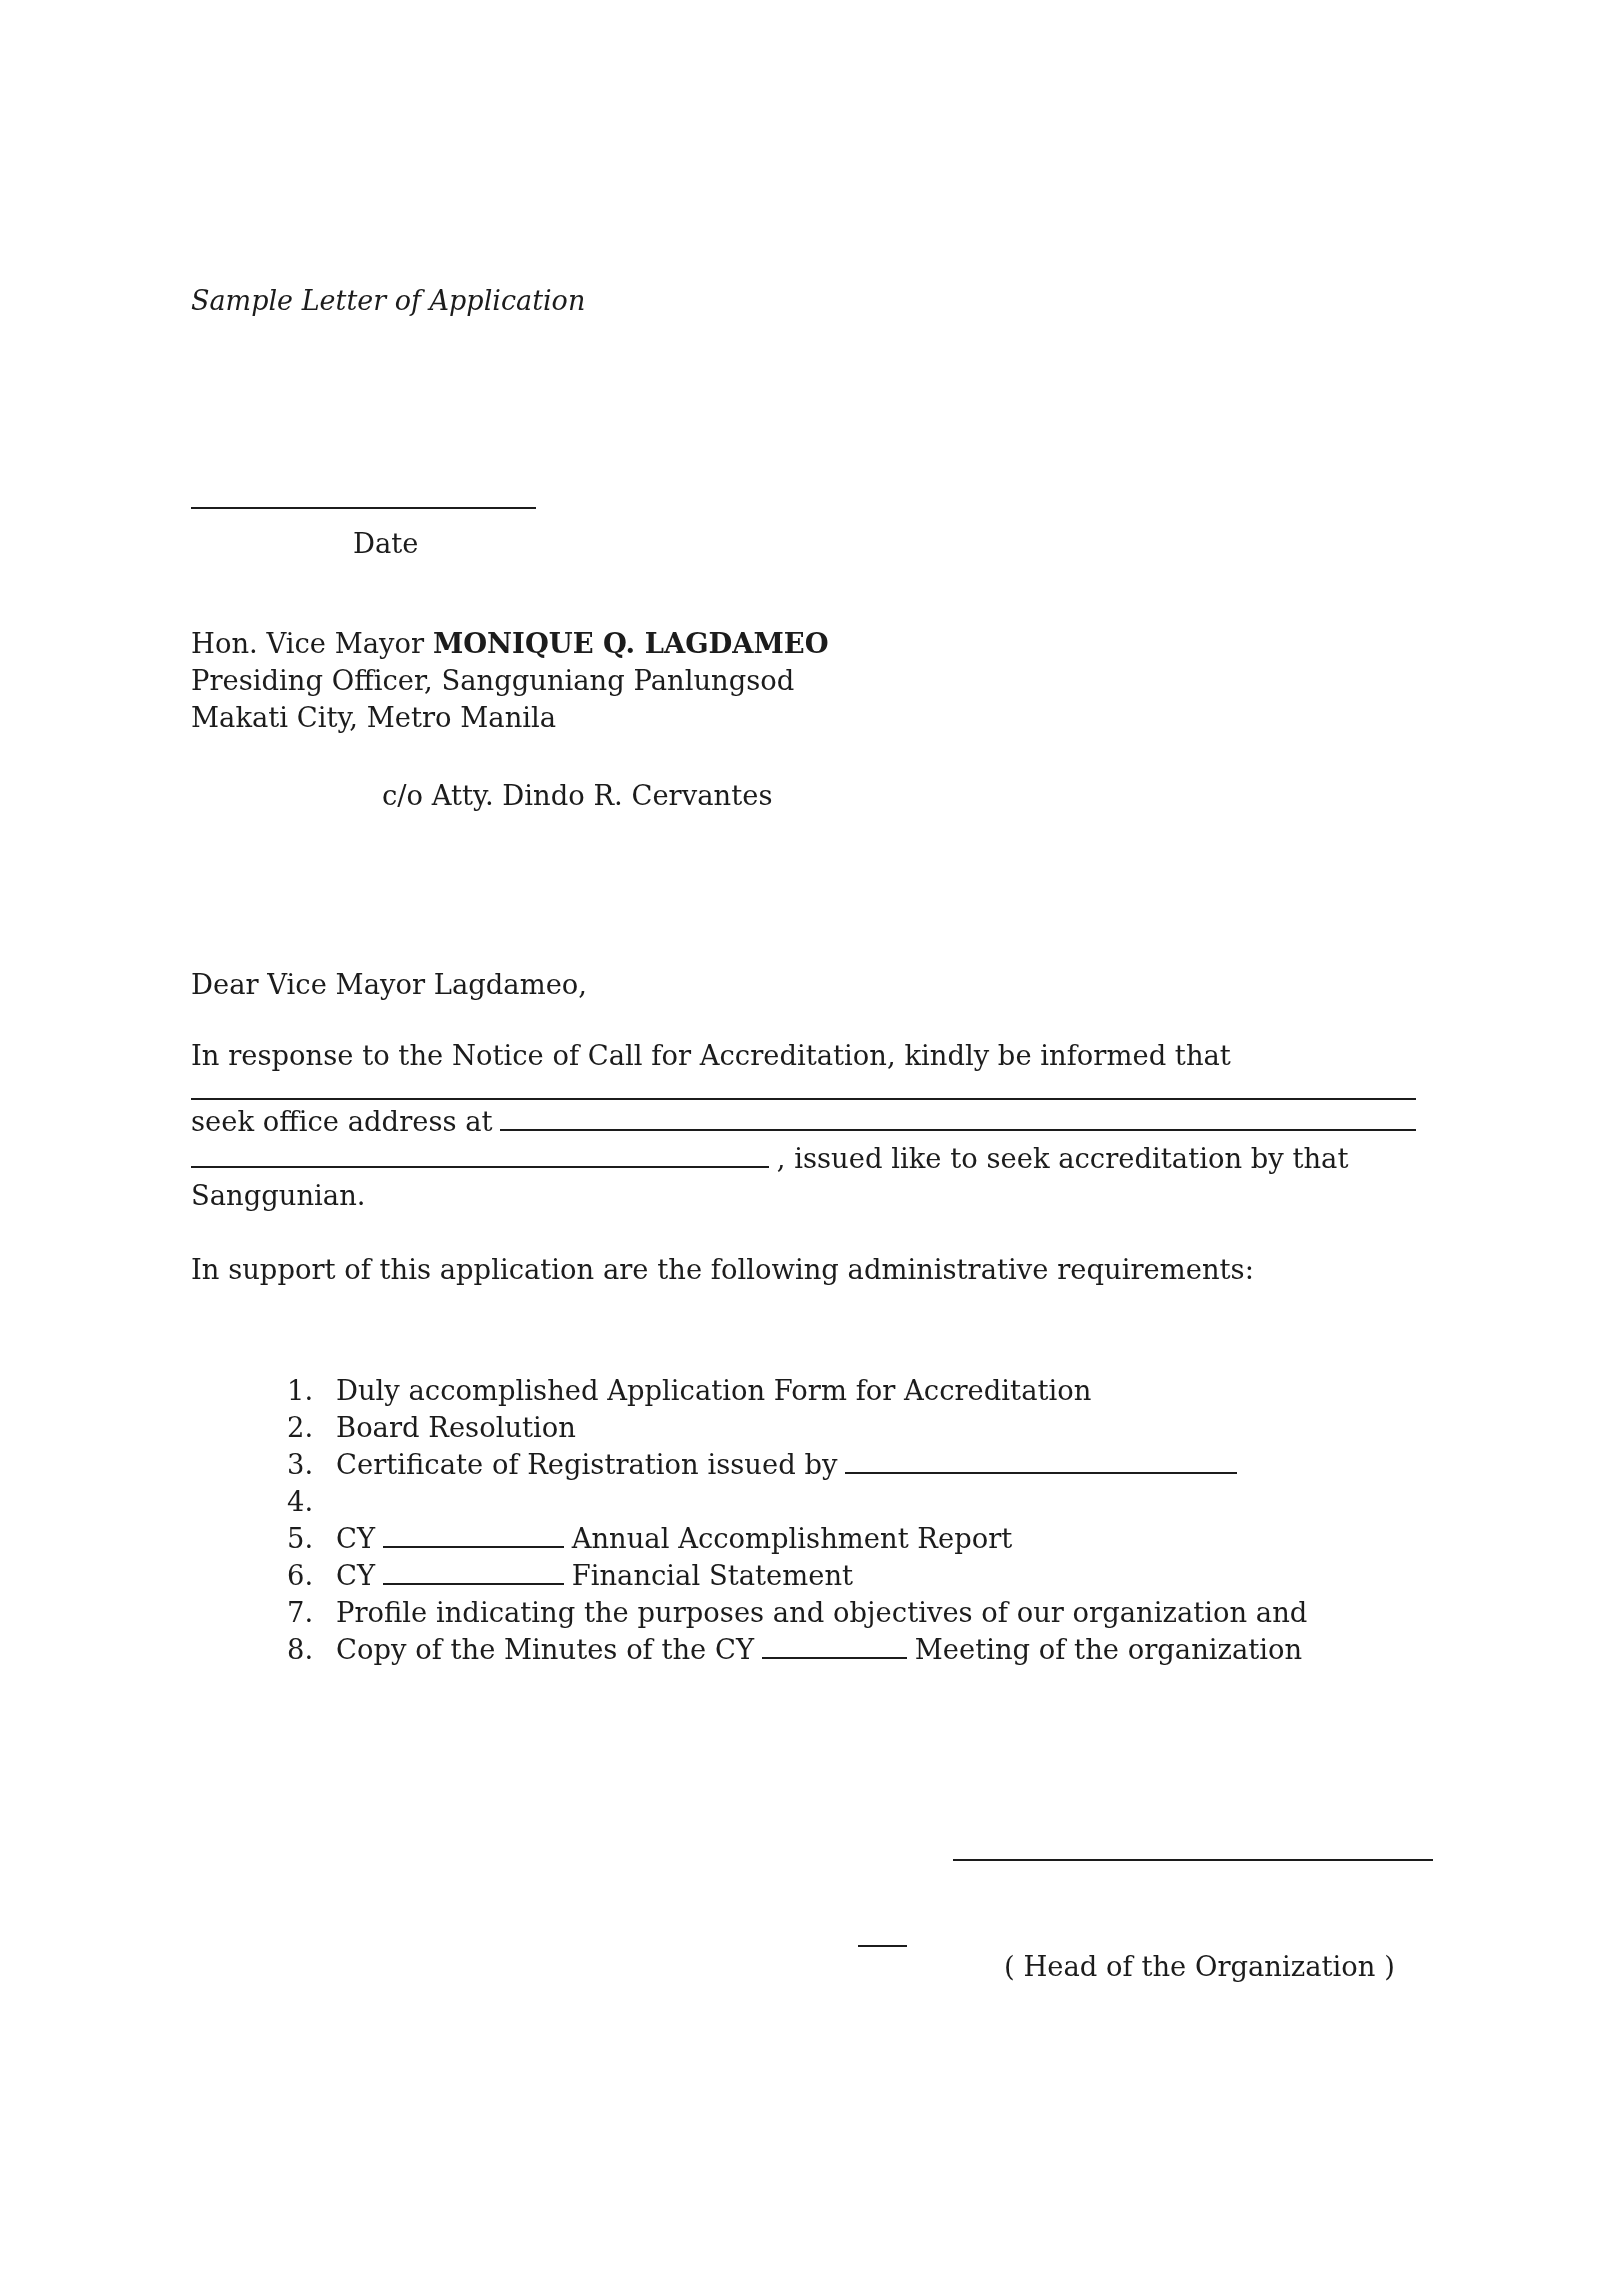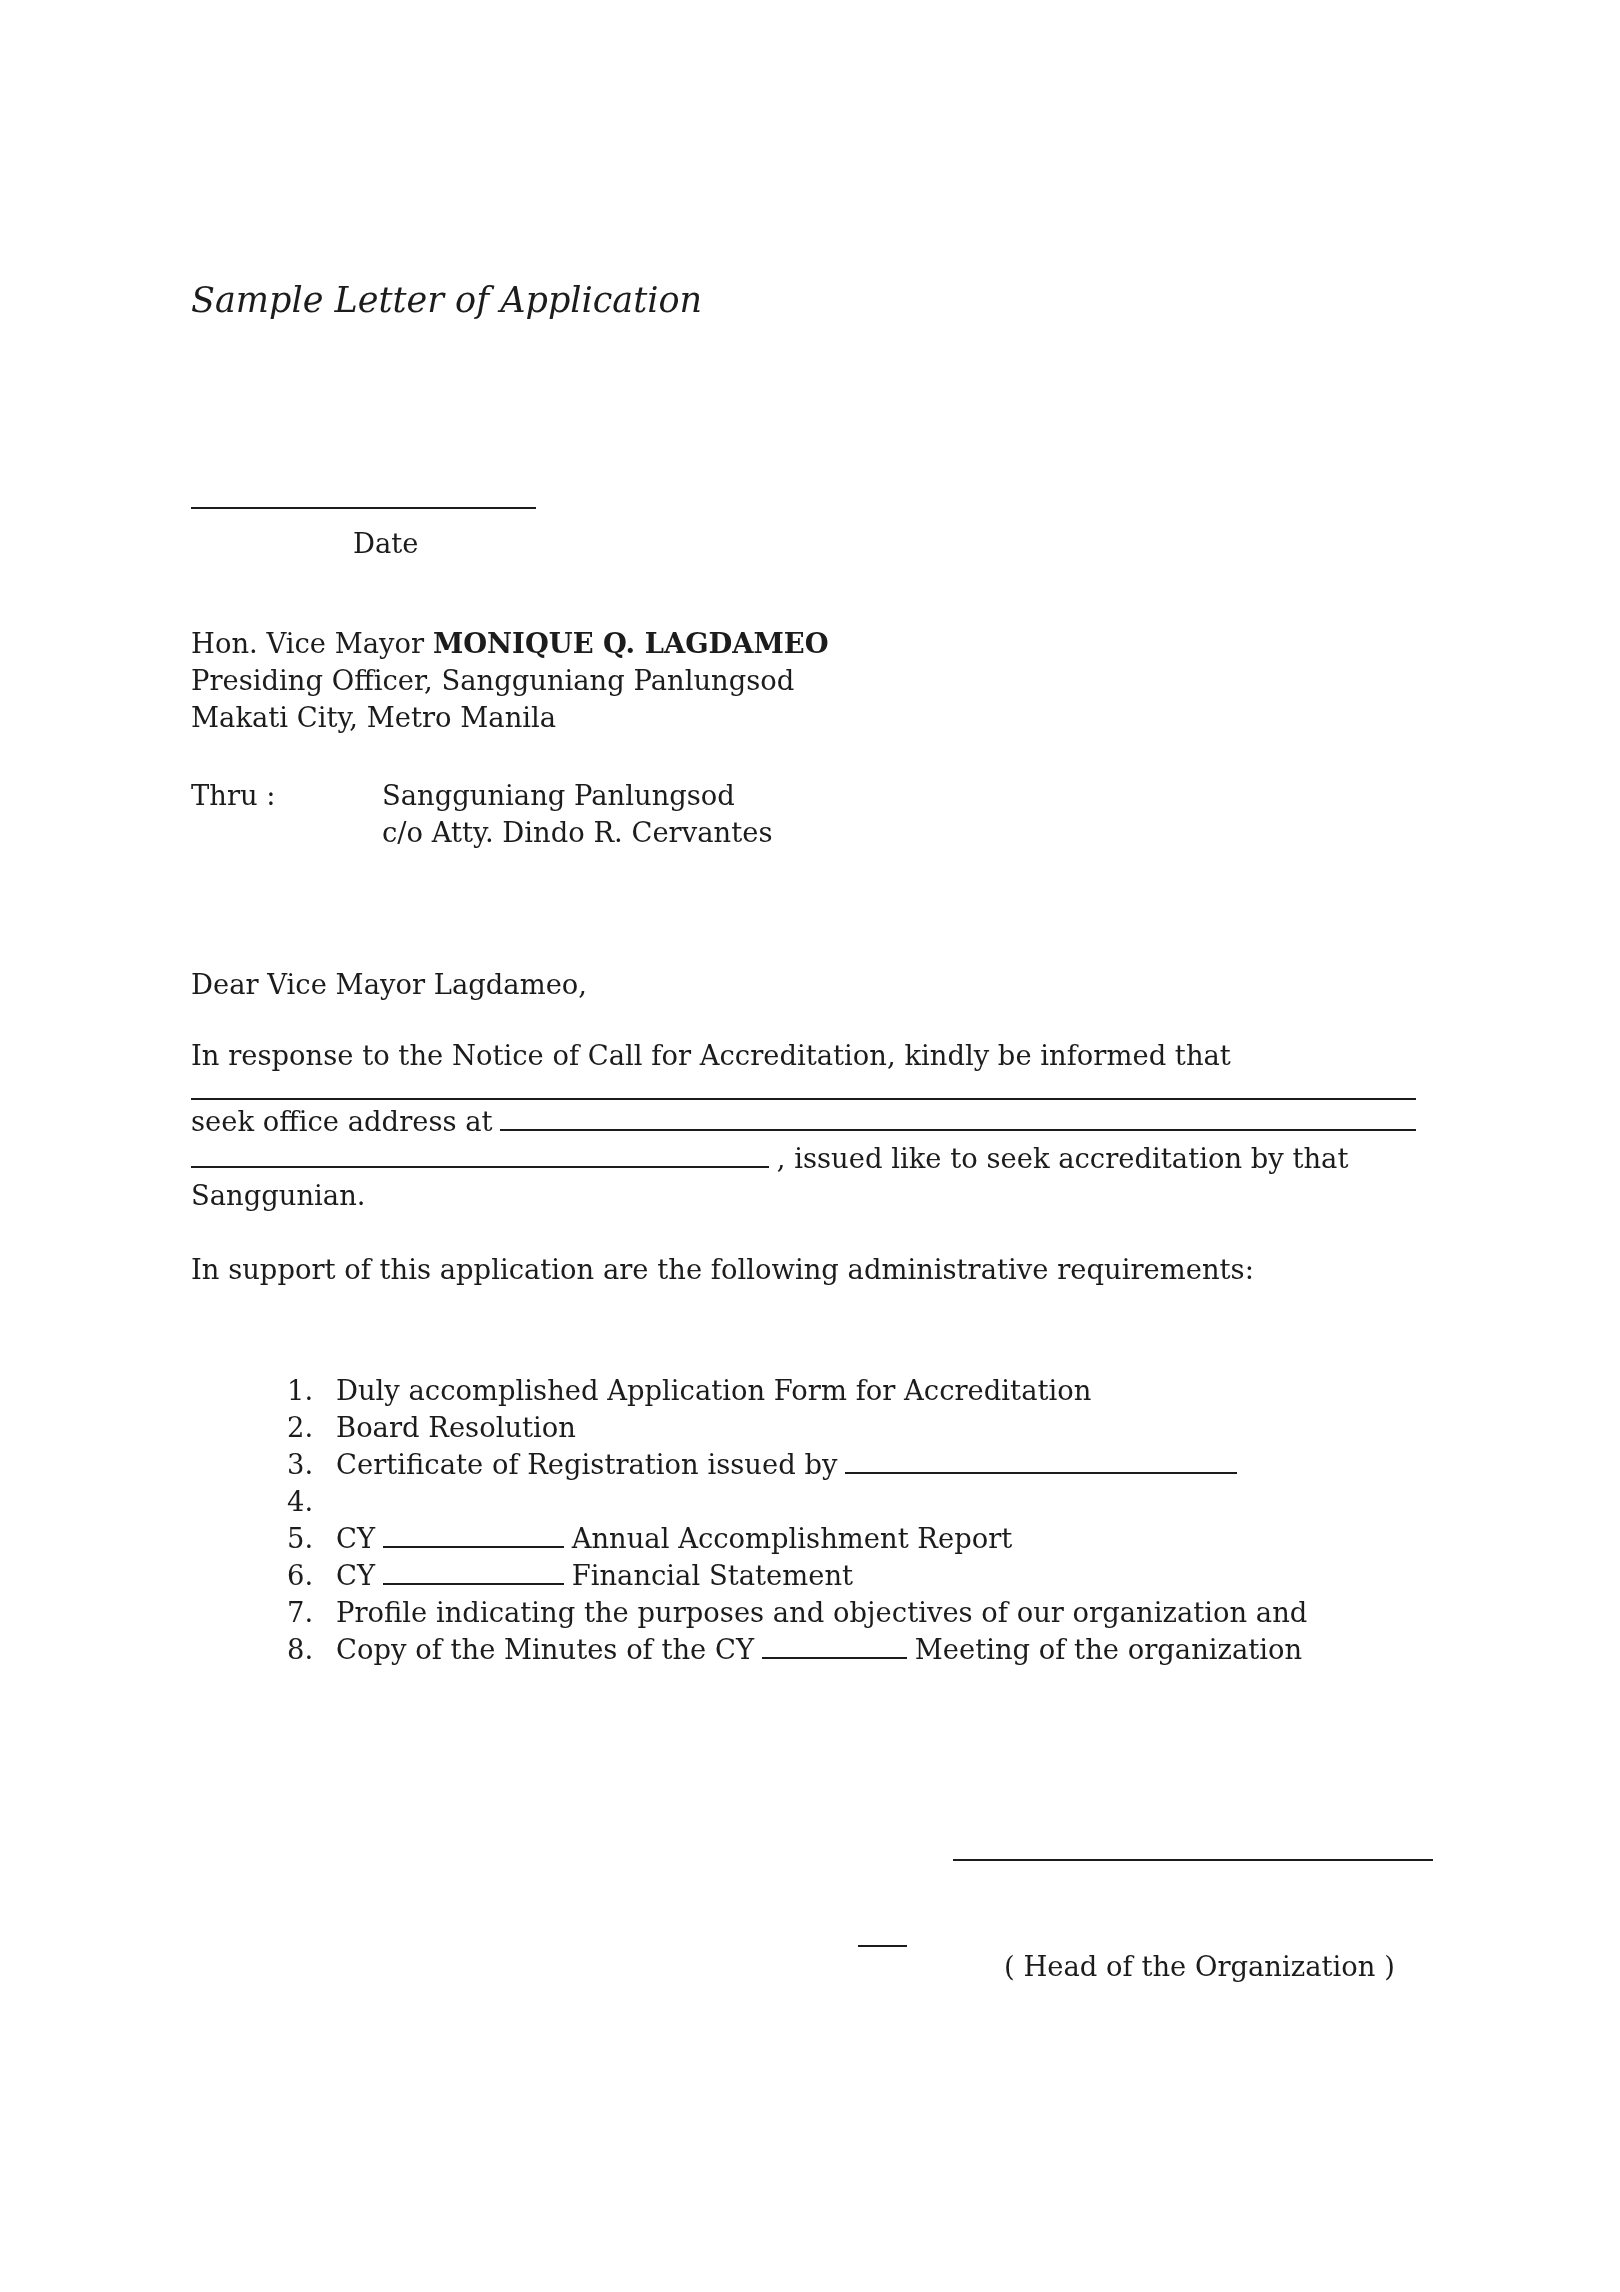--- a/index.html
+++ b/index.html
@@ -10,21 +10,21 @@
     font-family:"DejaVu Serif","Liberation Serif",serif;
     font-size:27.4px;
     line-height:37px;
     color:#1c1c1c;
     overflow:hidden;
   }
   .abs{position:absolute;}
   .doc-title{
     top:282px;left:191px;
     font-style:italic;
-    font-size:35px;
+    font-size:27px;
   }
   
   .date-block{top:478px;left:191px;}
   .date-rule{
     width:345px;height:29px;
     border-bottom:2px solid #1c1c1c;
   }
   .date-label{margin-top:15.7px;margin-left:162px;}
   
   .recipient{top:625px;left:191px;}
@@ -96,24 +96,20 @@
   </div>
 
   <div class="abs recipient">
     <div><span>Hon. Vice Mayor </span><span class="recipient-name">MONIQUE Q. LAGDAMEO</span></div>
     <div>Presiding Officer, Sangguniang Panlungsod</div>
     <div>Makati City, Metro Manila</div>
   </div>
 
   <div class="abs thru">
     <div class="thru-row">
-      <span class="thru-label">Thru :</span>
-      <span>Sangguniang Panlungsod</span>
-    </div>
-    <div class="thru-row">
       <span class="thru-label"></span>
       <span>c/o Atty. Dindo R. Cervantes</span>
     </div>
   </div>
 
   <div class="abs salutation">Dear Vice Mayor Lagdameo,</div>
 
   <div class="abs intro">
     <div>In response to the Notice of Call for Accreditation, kindly be informed that</div>
     <div class="org-rule"></div>

